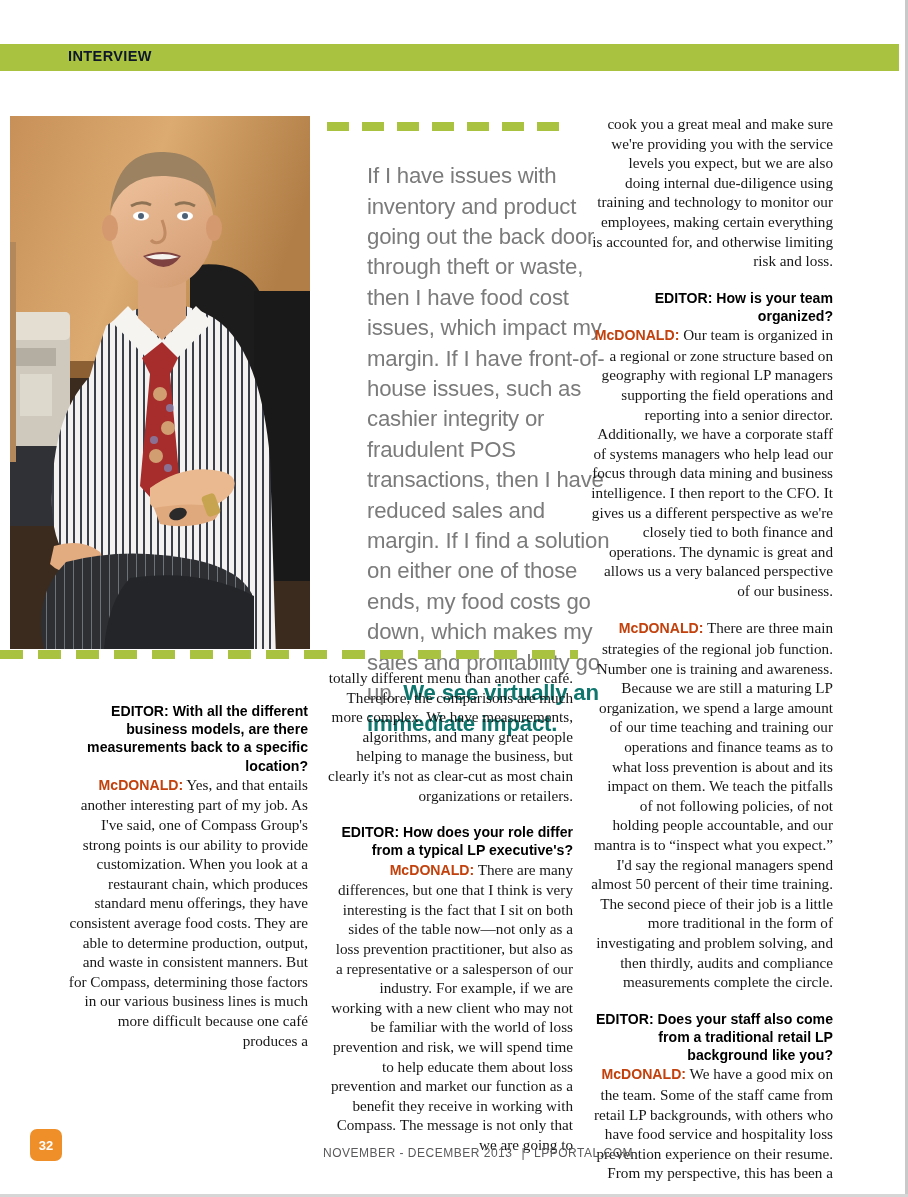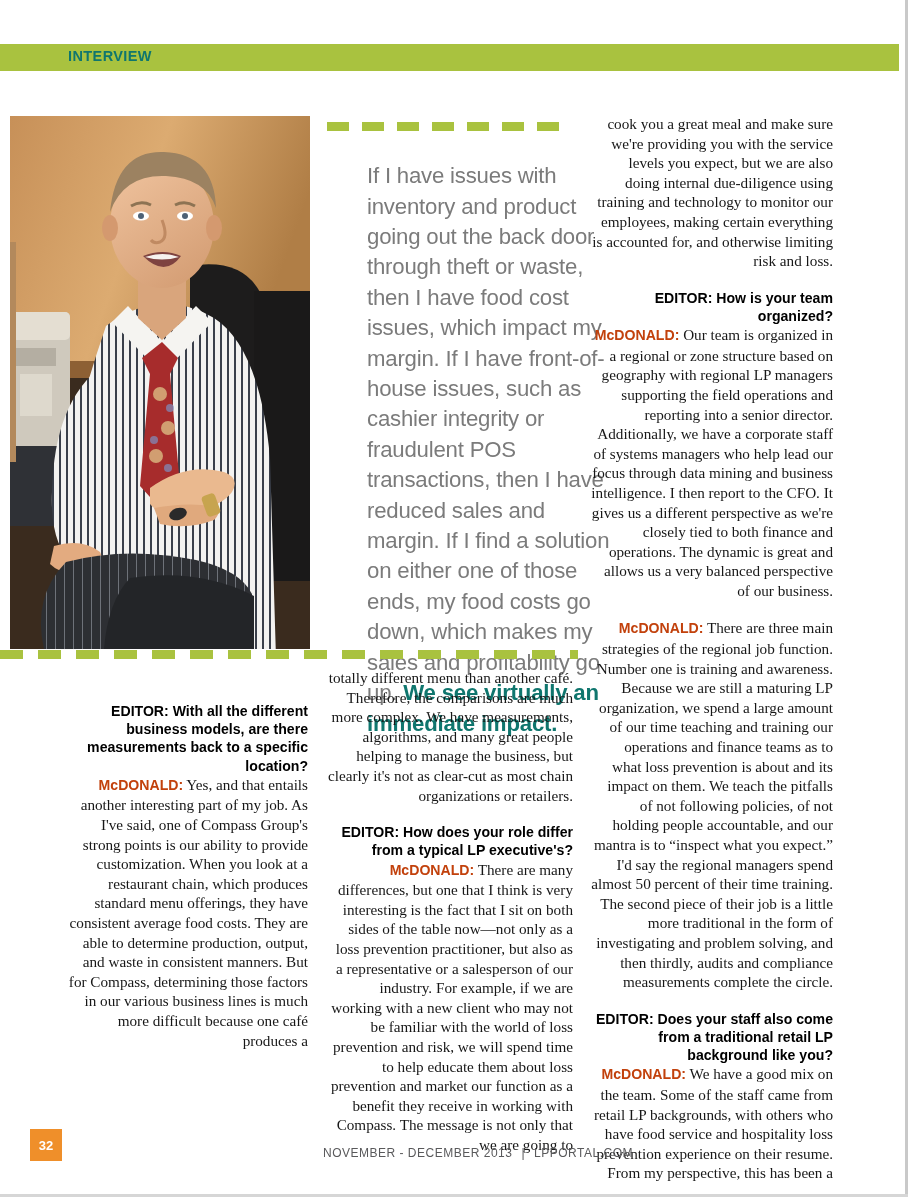--- a/index.html
+++ b/index.html
@@ -36,21 +36,21 @@
     width: 899px; height: 27px;
     background: #a9c23f;
   }
   .header-title {
     position: absolute;
     left: 68px; top: 48px;
     font-family: "Liberation Sans", sans-serif;
     font-weight: bold;
     font-size: 14.5px;
     letter-spacing: 0.4px;
-    color: #0f766e;
+    color: #0f172a;
   }
 
   
   .photo {
     position: absolute;
     left: 10px; top: 116px;
     width: 300px; height: 533px;
     overflow: hidden;
     background: #c98f55;
   }
@@ -130,20 +130,21 @@
     left: 30px; top: 1129px;
     width: 32px; height: 32px;
     background: #ef8f2a;
     color: #ffffff;
     font-family: "Liberation Sans", sans-serif;
     font-weight: bold;
     font-size: 13px;
     display: flex;
     align-items: center;
     justify-content: center;
+    border-radius: 7px;
   }
   .footer-line {
     position: absolute;
     left: 318px; top: 1146px;
     width: 320px;
     text-align: center;
     font-family: "Liberation Sans", sans-serif;
     font-size: 12px;
     letter-spacing: 0.5px;
     color: #59595b;

